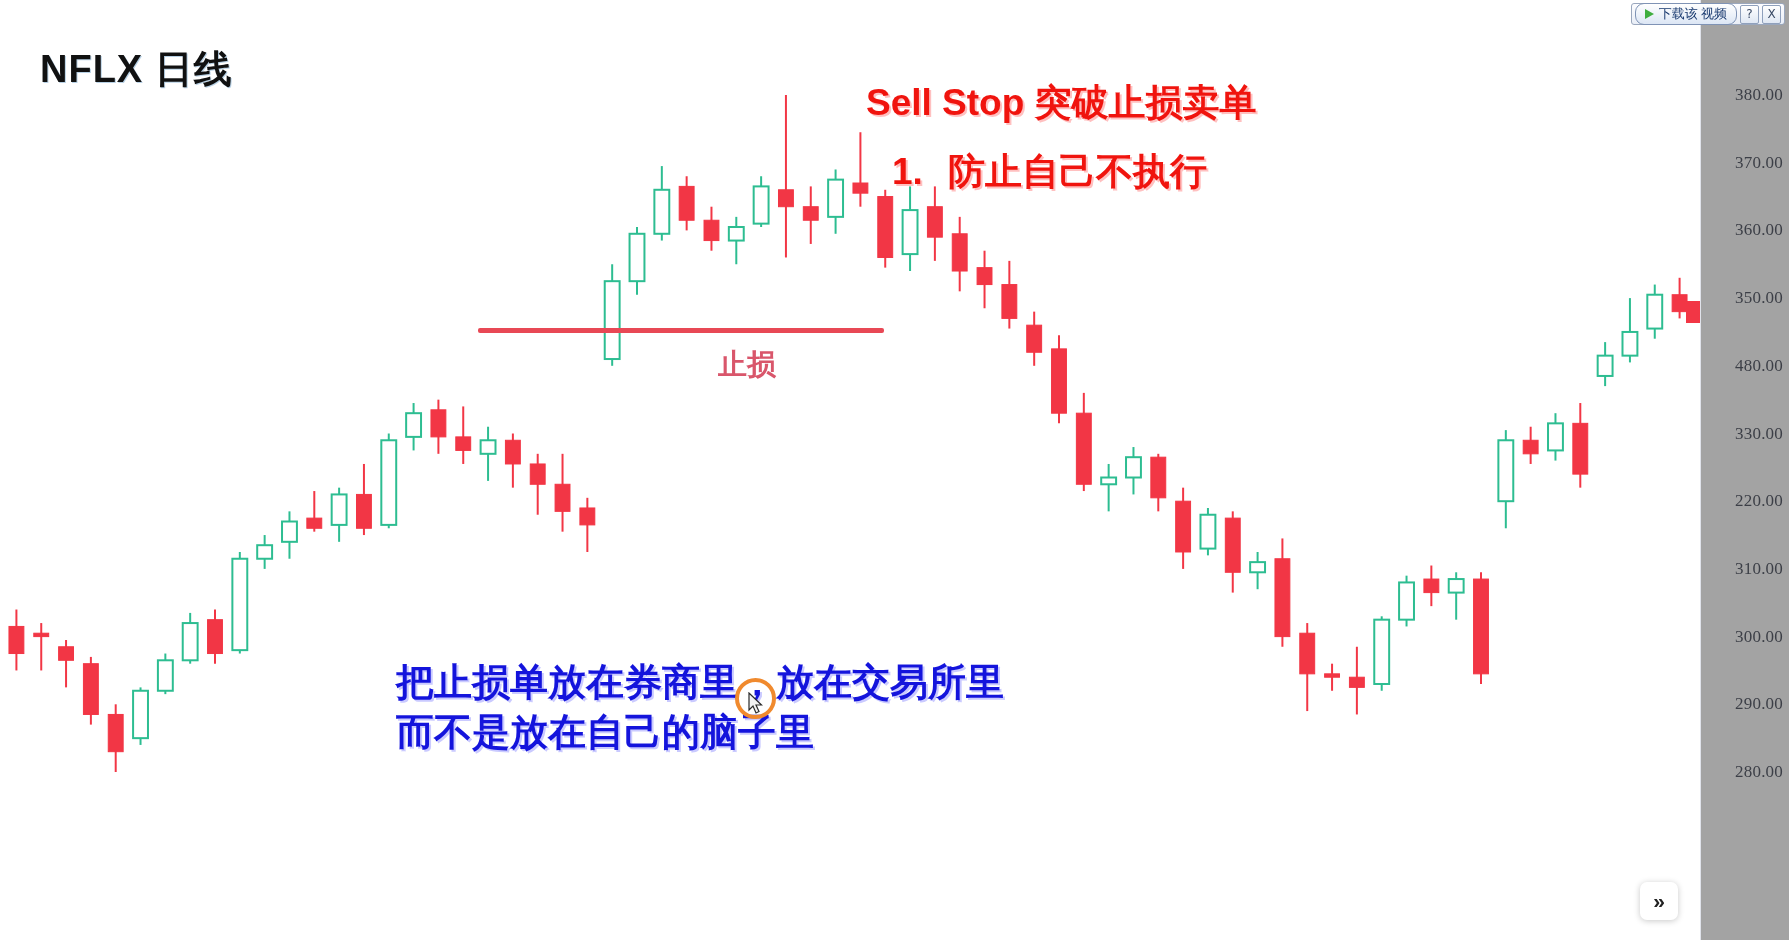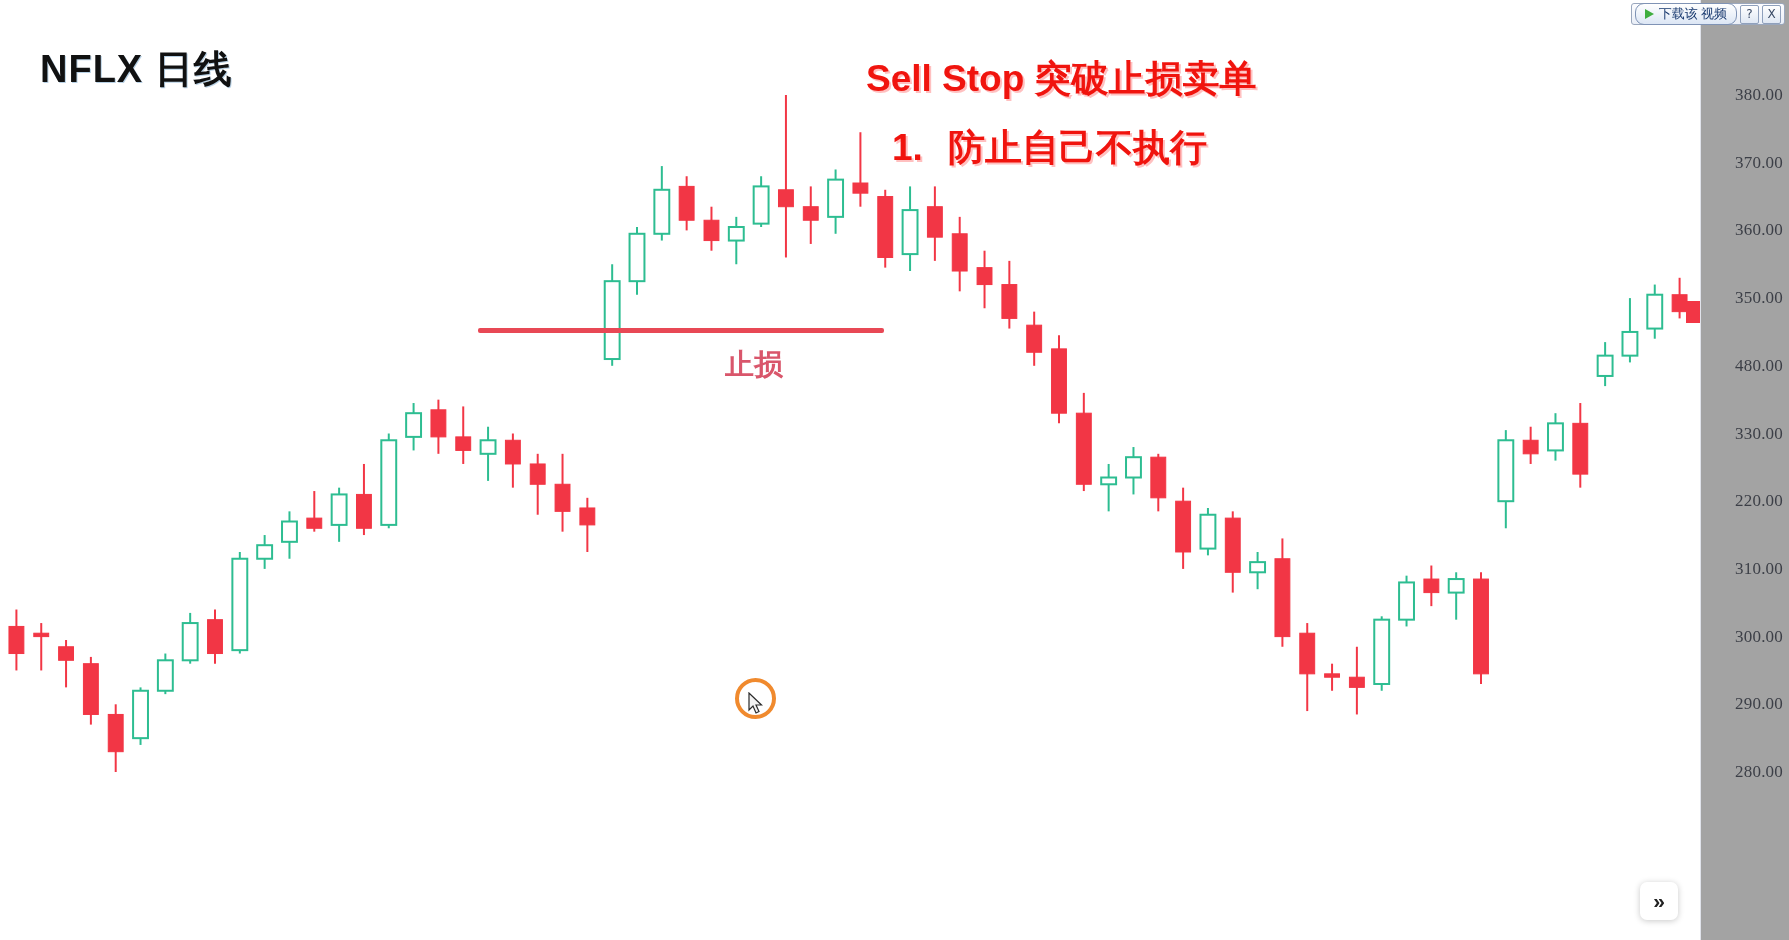--- a/index.html
+++ b/index.html
@@ -20,26 +20,26 @@
 
   
   #chart-title{position:absolute;left:40px;top:44px;font-size:38px;font-weight:bold;
       color:#111;letter-spacing:1px;white-space:nowrap;
       text-shadow:1px 1px 0 rgba(0,90,160,.28);text-align:center;}
 
   
   #stop-line{position:absolute;left:478px;top:328px;width:406px;height:5px;
       background:#e84855;border-radius:2px;}
   #stop-label{position:absolute;left:718px;top:345px;font-size:29px;font-weight:bold;
-      color:#d9566b;white-space:nowrap;margin-left:7px;}
+      color:#d9566b;white-space:nowrap;}
 
   
   #red-note{position:absolute;left:866px;top:56px;color:#f0140e;font-weight:bold;
       line-height:1.22;white-space:nowrap;text-shadow:2px 2px 0 rgba(255,140,140,.55);}
-  #red-note .l1,#red-note .l2{font-size:37px;}
+  #red-note .l1,#red-note .l2{font-size:37px;margin-top:24px;}
   #red-note .l3{font-size:37px;margin-top:24px;padding-left:26px;}
   #red-note .num{display:inline-block;width:56px;}
 
   
   #blue-note{position:absolute;left:396px;top:657px;color:#1414dc;font-weight:bold;
       line-height:1.32;white-space:nowrap;font-size:38px;
       text-shadow:2px 2px 0 rgba(150,150,255,.5);}
 
   
   #cursor-ring{position:absolute;left:735px;top:678px;width:41px;height:41px;
@@ -354,20 +354,24 @@
 
   <div id="chart-title">NFLX 日线</div>
 
   <div id="red-note">
     <div class="l1">Sell Stop 突破止损卖单</div>
     <div class="l3">
       <span class="num">1.</span><span>防止自己不执行</span>
     </div>
   </div>
 
+  <div id="blue-note">
+    <div>把止损单放在券商里，放在交易所里</div>
+    <div>而不是放在自己的脑子里</div>
+  </div>
 
   <div id="cursor-ring"></div>
   <svg id="cursor-arrow" viewBox="0 0 16 22">
     <path d="M1,1 L1,18 L5,14 L8,21 L11,19.5 L8,13 L13.5,13 Z" fill="#f2f2f2" stroke="#2a2a2a" stroke-width="1.2"></path>
   </svg>
 
   <div id="price-scale">
     <div id="last-price-marker" style="top: 300.64px;"></div>
   <div class="price-tick" style="top: 95px;">380.00</div>
       <div class="price-tick" style="top: 162.7px;">370.00</div>

